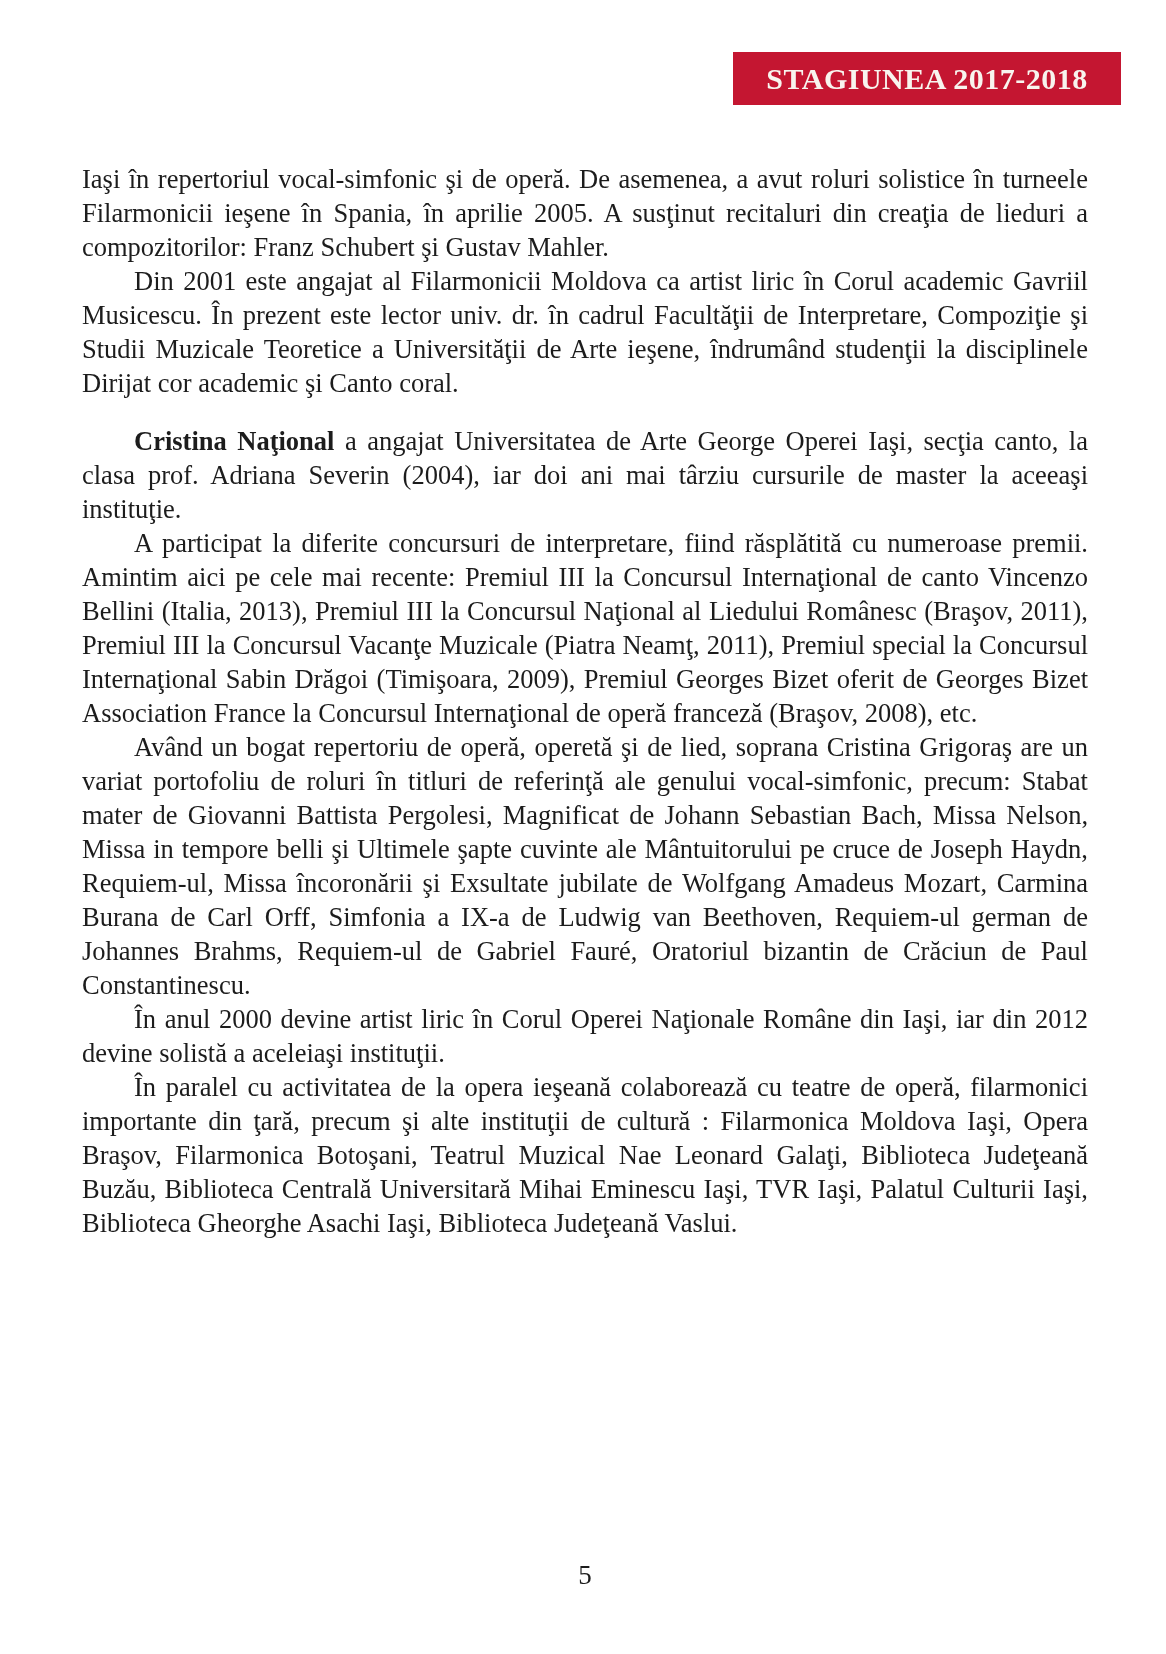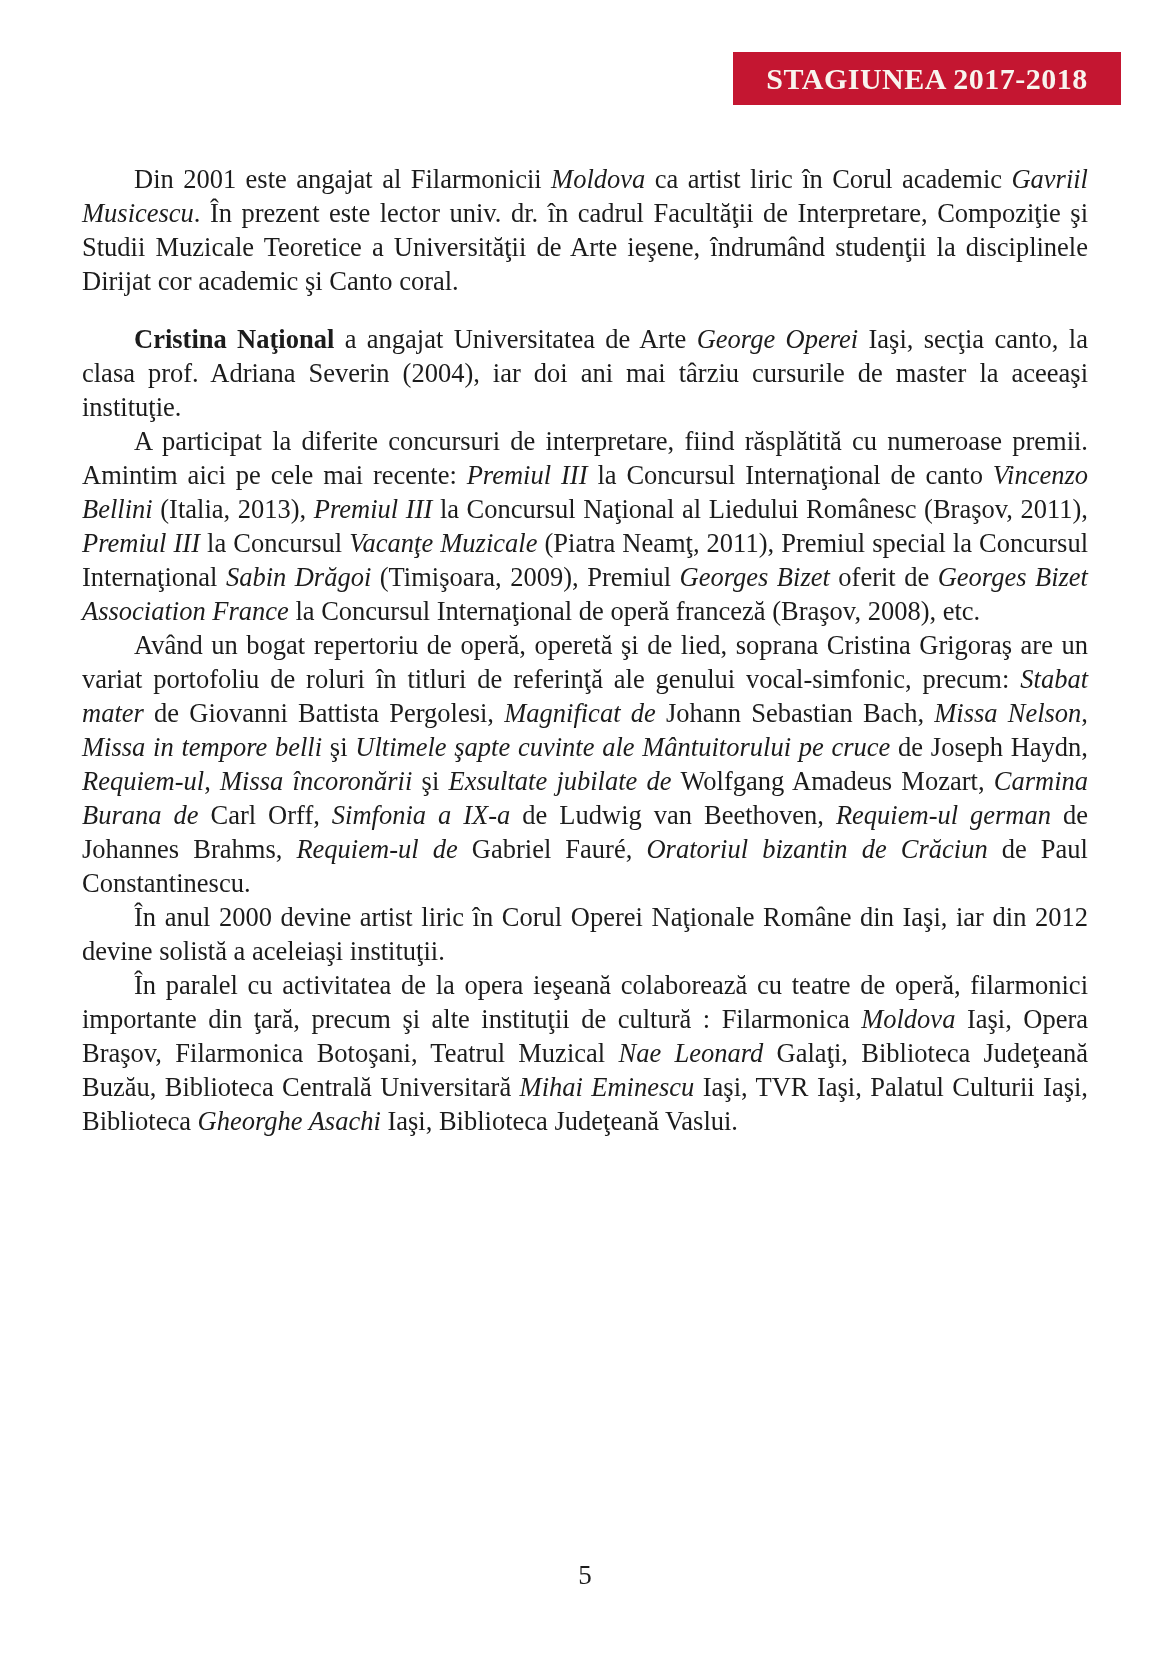--- a/index.html
+++ b/index.html
@@ -41,39 +41,40 @@
     font-size: 26.5px;
     line-height: 34px;
     text-align: justify;
   }
   .body-text p {
     margin: 0;
     padding: 0;
   }
   .body-text p.indent { text-indent: 52px; }
   .body-text p.space-before { margin-top: 24px; }
-  .it { font-style: italic; }
+  .it { }
   .bd { font-weight: bold; }
   .page-number {
     position: absolute;
     left: 82px;
     width: 1006px;
     top: 1560px;
     text-align: center;
     font-size: 27px;
   }
 </style>
 </head>
 <body>
 
 <div class="page">
 
   <div class="banner">STAGIUNEA 2017-2018</div>
 
   <main class="body-text">
+    <p><span>Iaşi în repertoriul vocal-simfonic şi de operă. De asemenea, a avut roluri solistice în turneele Filarmonicii ieşene în Spania, în aprilie 2005. A susţinut recitaluri din creaţia de lieduri a compozitorilor: Franz Schubert şi Gustav Mahler.</span></p>
     <p class="indent"><span>Din 2001 este angajat al Filarmonicii </span><span class="it">Moldova</span><span> ca artist liric în Corul academic </span><span class="it">Gavriil Musicescu</span><span>. În prezent este lector univ. dr. în cadrul Facultăţii de Interpretare, Compoziţie şi Studii Muzicale Teoretice a Universităţii de Arte ieşene, îndrumând studenţii la disciplinele Dirijat cor academic şi Canto coral.</span></p>
     <p class="indent space-before"><span class="bd">Cristina Naţional</span><span> a angajat Universitatea de Arte </span><span class="it">George Operei</span><span> Iaşi, secţia canto, la clasa prof. Adriana Severin (2004), iar doi ani mai târziu cursurile de master la aceeaşi instituţie.</span></p>
     <p class="indent"><span>A participat la diferite concursuri de interpretare, fiind răsplătită cu numeroase premii. Amintim aici pe cele mai recente: </span><span class="it">Premiul III</span><span> la Concursul Internaţional de canto </span><span class="it">Vincenzo Bellini</span><span> (Italia, 2013), </span><span class="it">Premiul III</span><span> la Concursul Naţional al Liedului Românesc (Braşov, 2011), </span><span class="it">Premiul III</span><span> la Concursul </span><span class="it">Vacanţe Muzicale</span><span> (Piatra Neamţ, 2011), Premiul special la Concursul Internaţional </span><span class="it">Sabin Drăgoi</span><span> (Timişoara, 2009), Premiul </span><span class="it">Georges Bizet</span><span> oferit de </span><span class="it">Georges Bizet Association France</span><span> la Concursul Internaţional de operă franceză (Braşov, 2008), etc.</span></p>
     <p class="indent"><span>Având un bogat repertoriu de operă, operetă şi de lied, soprana Cristina Grigoraş are un variat portofoliu de roluri în titluri de referinţă ale genului vocal-simfonic, precum: </span><span class="it">Stabat mater</span><span> de Giovanni Battista Pergolesi, </span><span class="it">Magnificat de</span><span> Johann Sebastian Bach, </span><span class="it">Missa Nelson</span><span>, </span><span class="it">Missa in tempore belli</span><span> şi </span><span class="it">Ultimele şapte cuvinte ale Mântuitorului pe cruce</span><span> de Joseph Haydn, </span><span class="it">Requiem-ul</span><span>, </span><span class="it">Missa încoronării</span><span> şi </span><span class="it">Exsultate jubilate de</span><span> Wolfgang Amadeus Mozart, </span><span class="it">Carmina Burana de</span><span> Carl Orff, </span><span class="it">Simfonia a IX-a</span><span> de Ludwig van Beethoven, </span><span class="it">Requiem-ul german</span><span> de Johannes Brahms, </span><span class="it">Requiem-ul de</span><span> Gabriel Fauré, </span><span class="it">Oratoriul bizantin de Crăciun</span><span> de Paul Constantinescu.</span></p>
     <p class="indent"><span>În anul 2000 devine artist liric în Corul Operei Naţionale Române din Iaşi, iar din 2012 devine solistă a aceleiaşi instituţii.</span></p>
     <p class="indent"><span>În paralel cu activitatea de la opera ieşeană colaborează cu teatre de operă, filarmonici importante din ţară, precum şi alte instituţii de cultură : Filarmonica </span><span class="it">Moldova</span><span> Iaşi, Opera Braşov, Filarmonica Botoşani, Teatrul Muzical </span><span class="it">Nae Leonard</span><span> Galaţi, Biblioteca Judeţeană Buzău, Biblioteca Centrală Universitară </span><span class="it">Mihai Eminescu</span><span> Iaşi, TVR Iaşi, Palatul Culturii Iaşi, Biblioteca </span><span class="it">Gheorghe Asachi</span><span> Iaşi, Biblioteca Judeţeană Vaslui.</span></p>
   </main>
 
   <div class="page-number">5</div>
 

